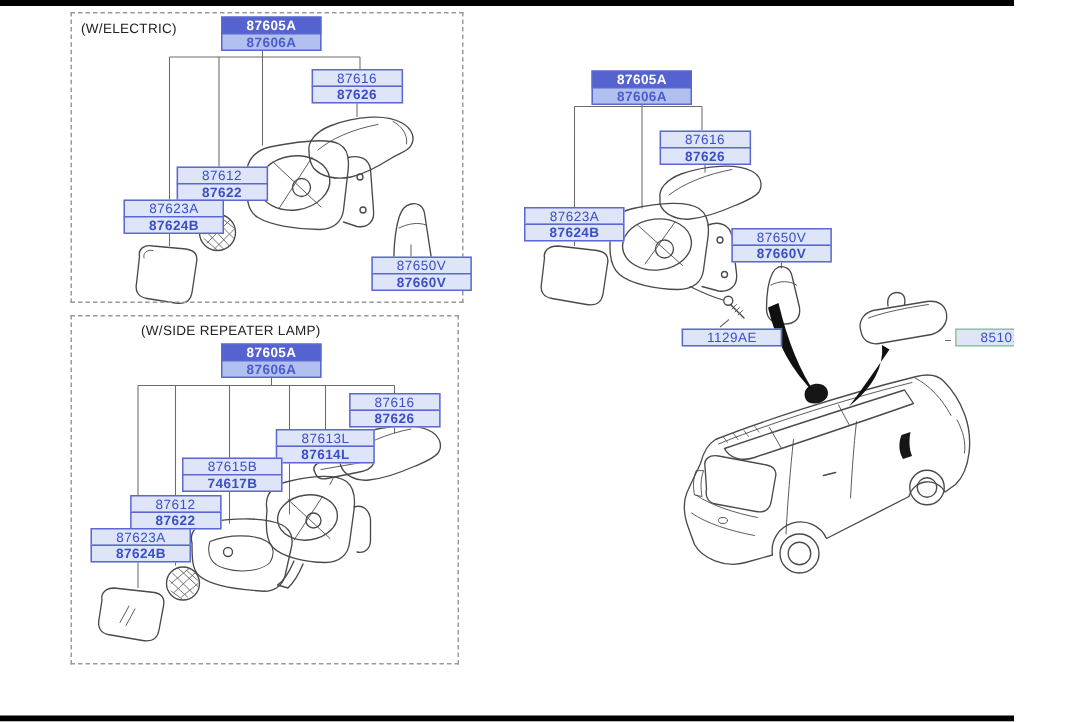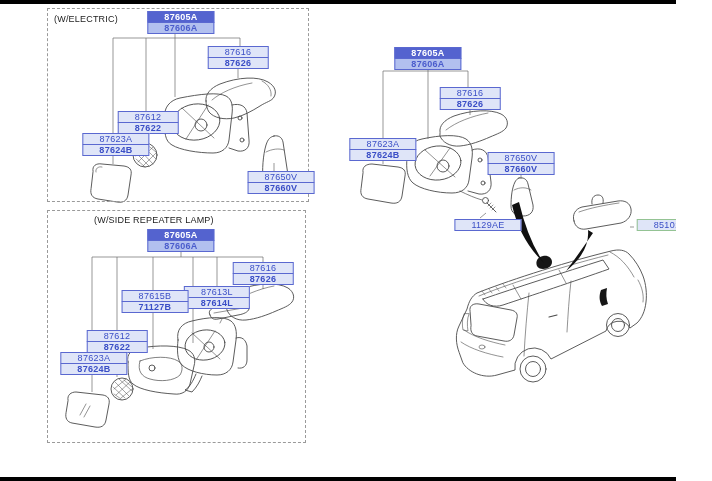--- a/index.html
+++ b/index.html
@@ -190,23 +190,23 @@
     <span>87606A</span>
   </div>
   <div class="plabel" style="left:263px; top:262px;">
     <span>87616</span>
     <span>87626</span>
   </div>
   <div class="plabel" style="left:217px; top:271px;margin-top:15px;">
     <span>87613L</span>
     <span>87614L</span>
   </div>
-  <div class="plabel" style="left:155px; top:290px;">
+  <div class="plabel" style="left:155px; top:305px;">
     <span>87615B</span>
-    <span>71127B</span>
+    <span>74617B</span>
   </div>
   <div class="plabel" style="left:117px; top:330px;">
     <span>87612</span>
     <span>87622</span>
   </div>
   <div class="plabel" style="left:94px; top:352px;">
     <span>87623A</span>
     <span>87624B</span>
   </div>
 

